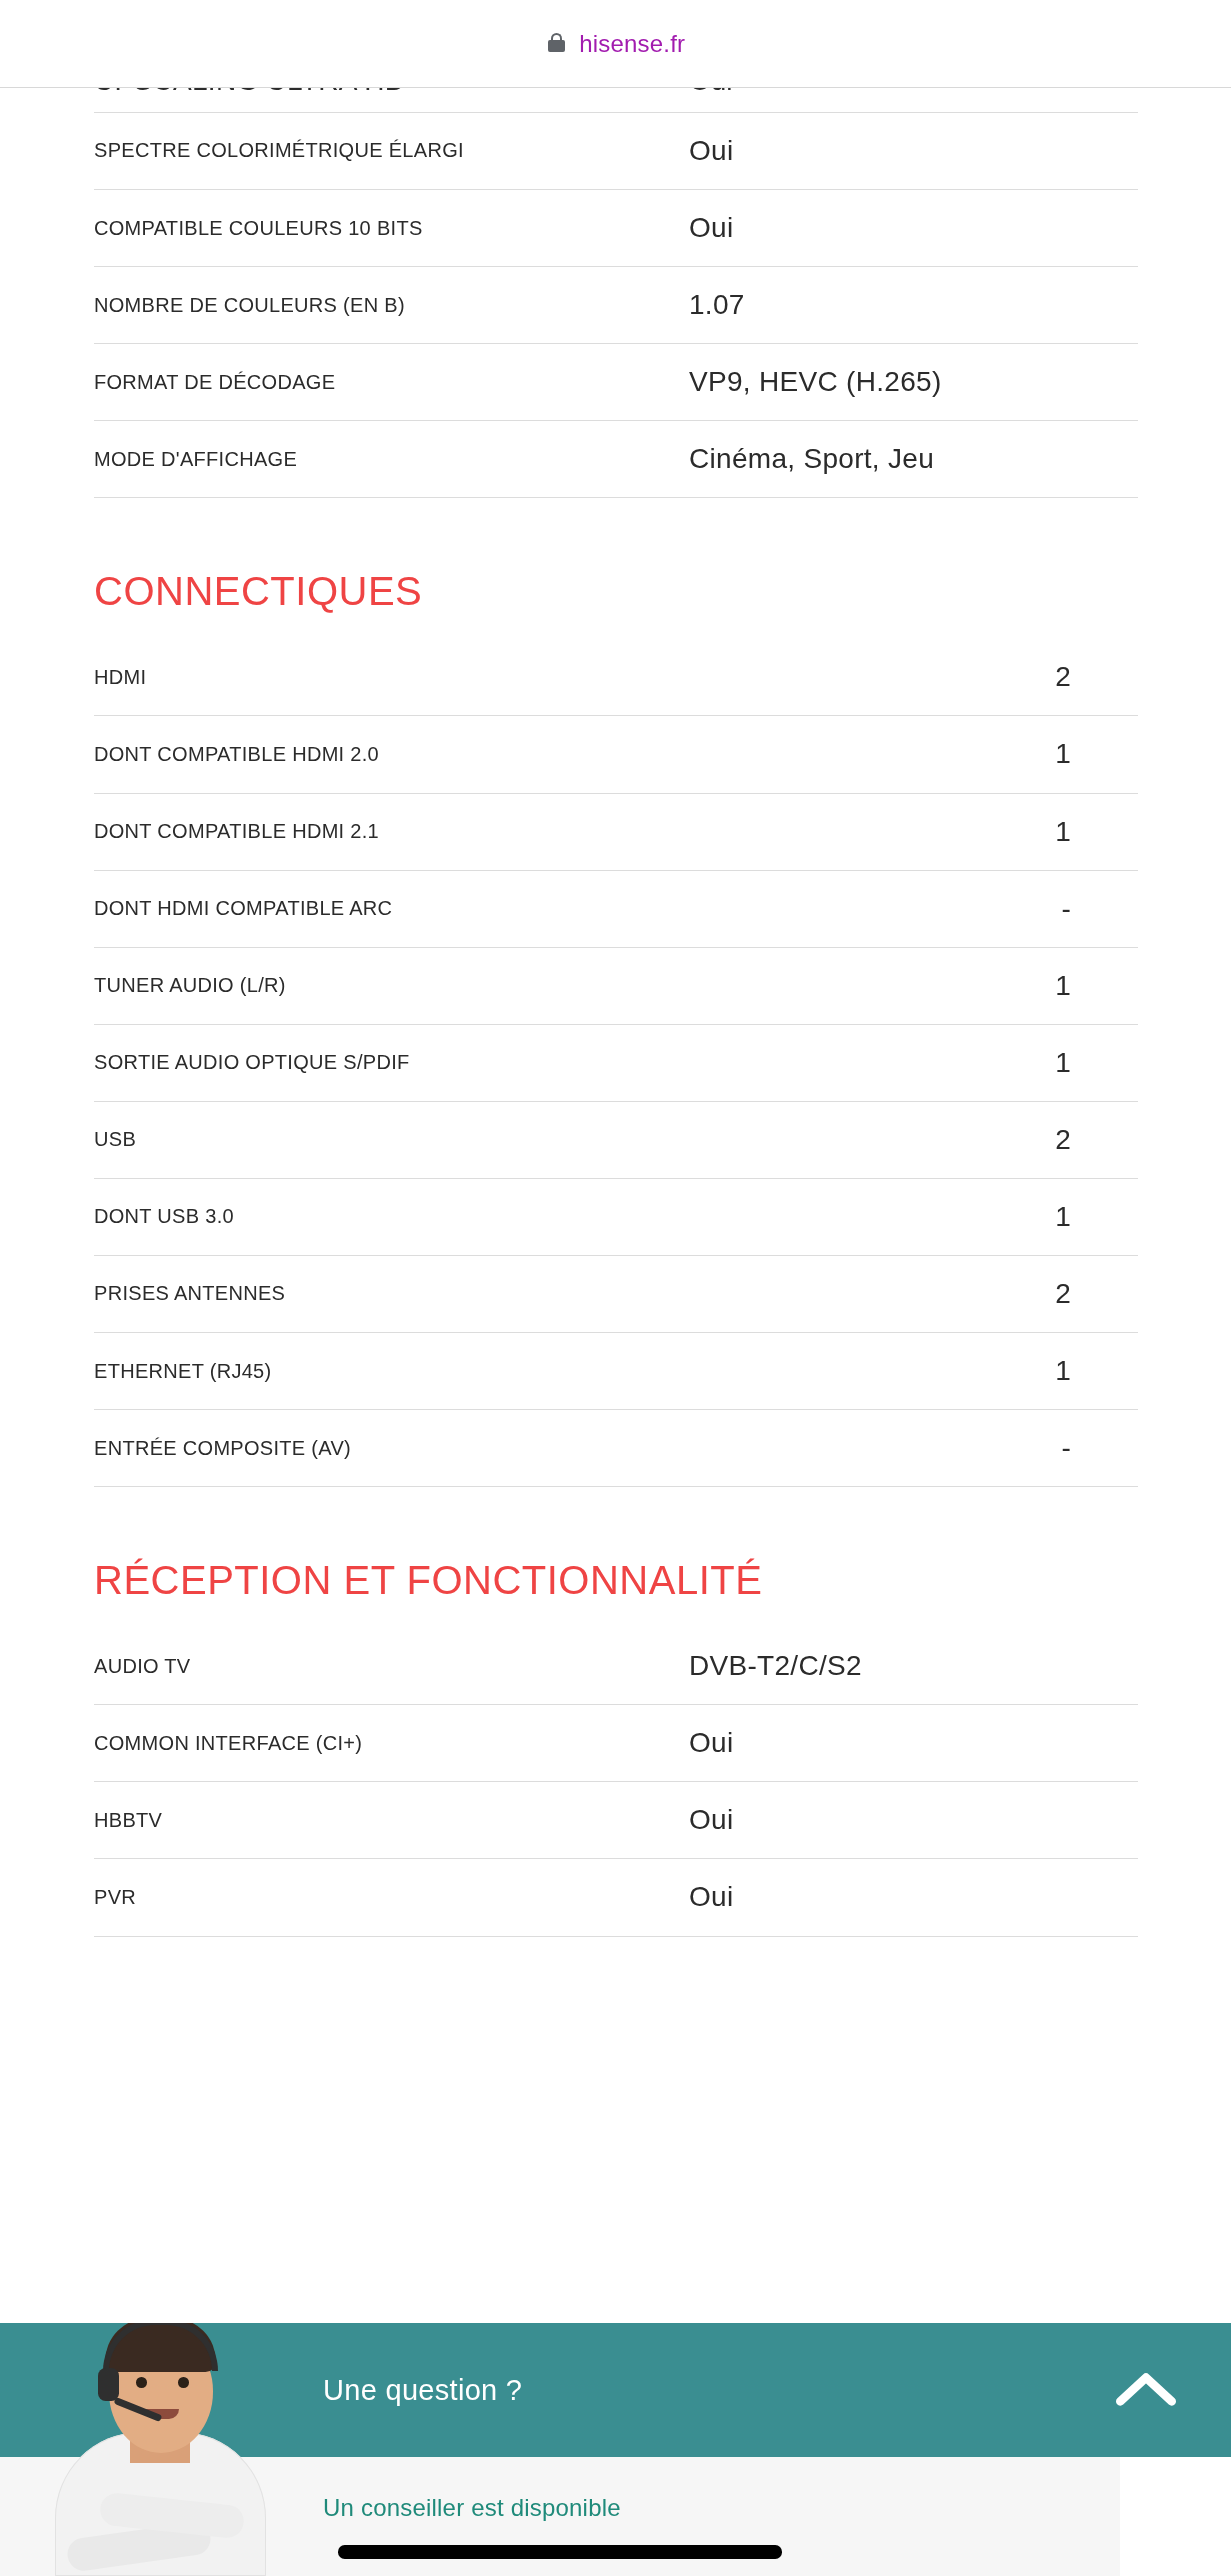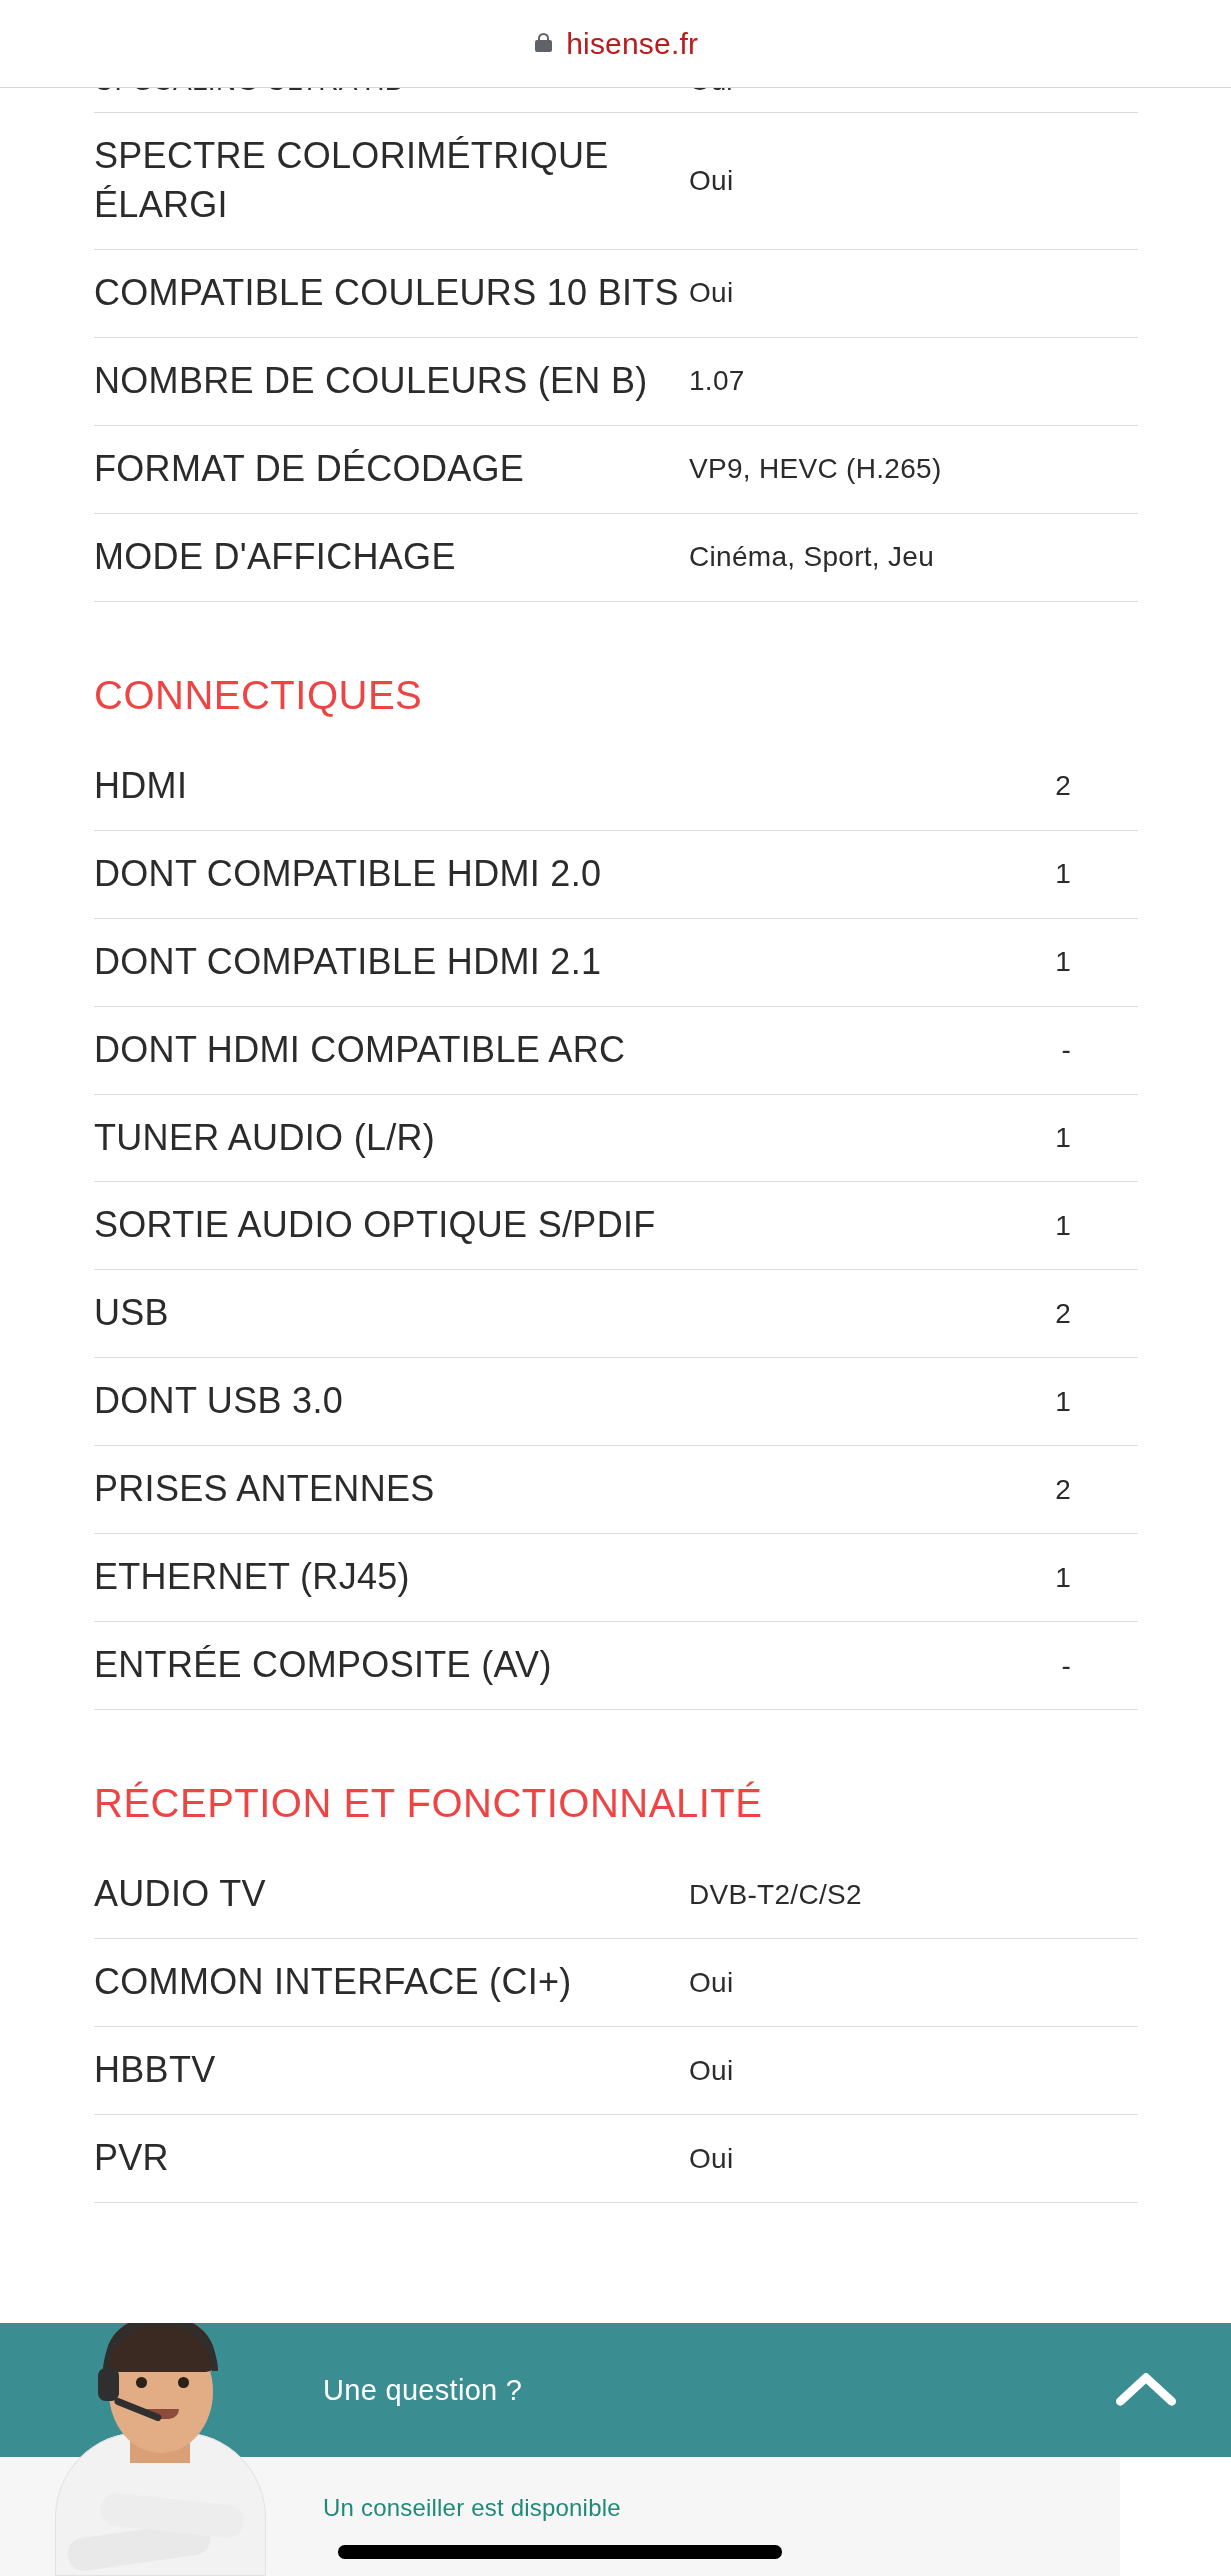--- a/index.html
+++ b/index.html
@@ -43,22 +43,22 @@
     border-radius: 5.8px 5.8px 0 0;
   }
   .lock-icon .body {
     position: absolute;
     bottom: 2.9px; left: 1px;
     width: 17.3px; height: 12.5px;
     background: #5f6368;
     border-radius: 1.9px;
   }
   .url-text {
-    font-size: 30px;
-    color: #b91c1c;
+    font-size: 24px;
+    color: #a21caf;
     letter-spacing: 0.2px;
   }
 
   
   .content {
     position: relative;
     padding: 0 94px;
     width: 1232px;
   }
 
@@ -94,21 +94,21 @@
     border-collapse: collapse;
     table-layout: fixed;
   }
   table.spec td {
     border-bottom: 1px solid #dcdcdc;
     vertical-align: middle;
     padding: 19px 0;
   }
   td.key {
     width: 595px;
-    font-size: 36px;
+    font-size: 20px;
     line-height: 1.36;
     color: #2b2b2b;
     letter-spacing: 0.3px;
     padding-right: 19px;
   }
   td.val {
     font-size: 28px;
     line-height: 1.36;
     color: #2b2b2b;
     letter-spacing: 0.3px;

